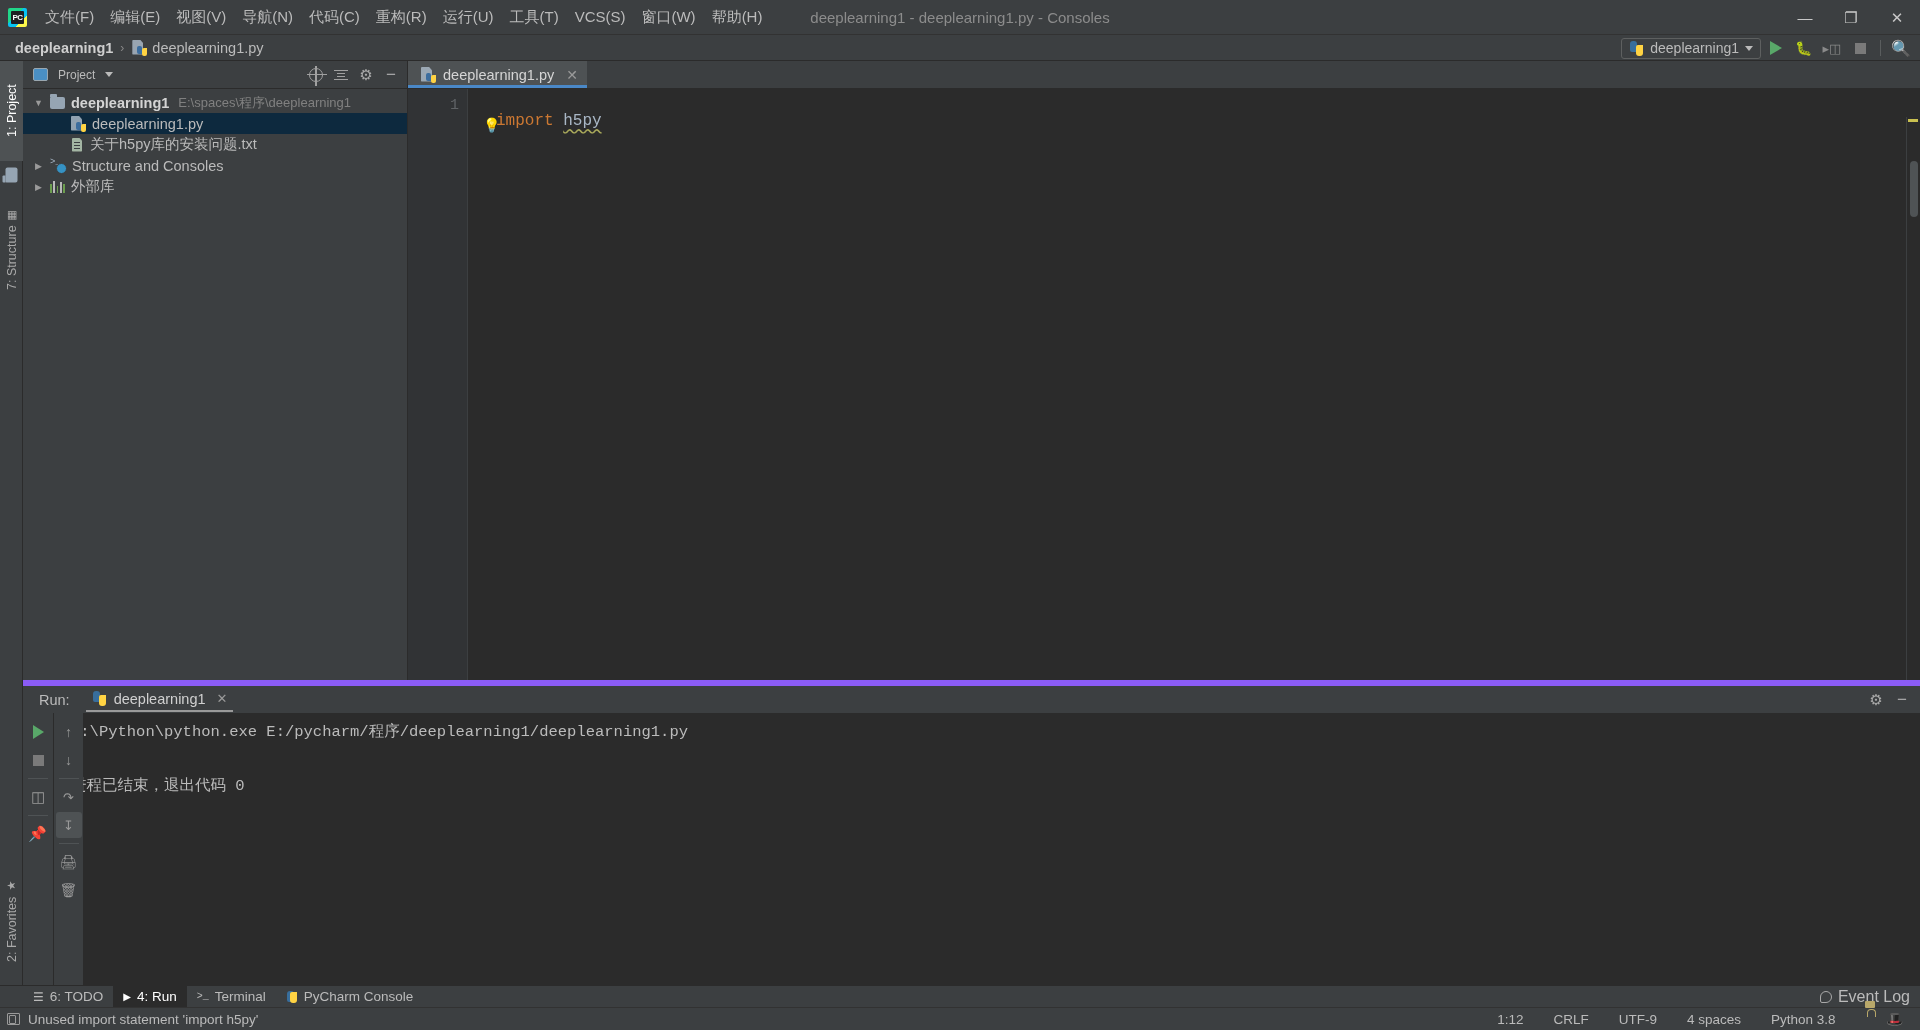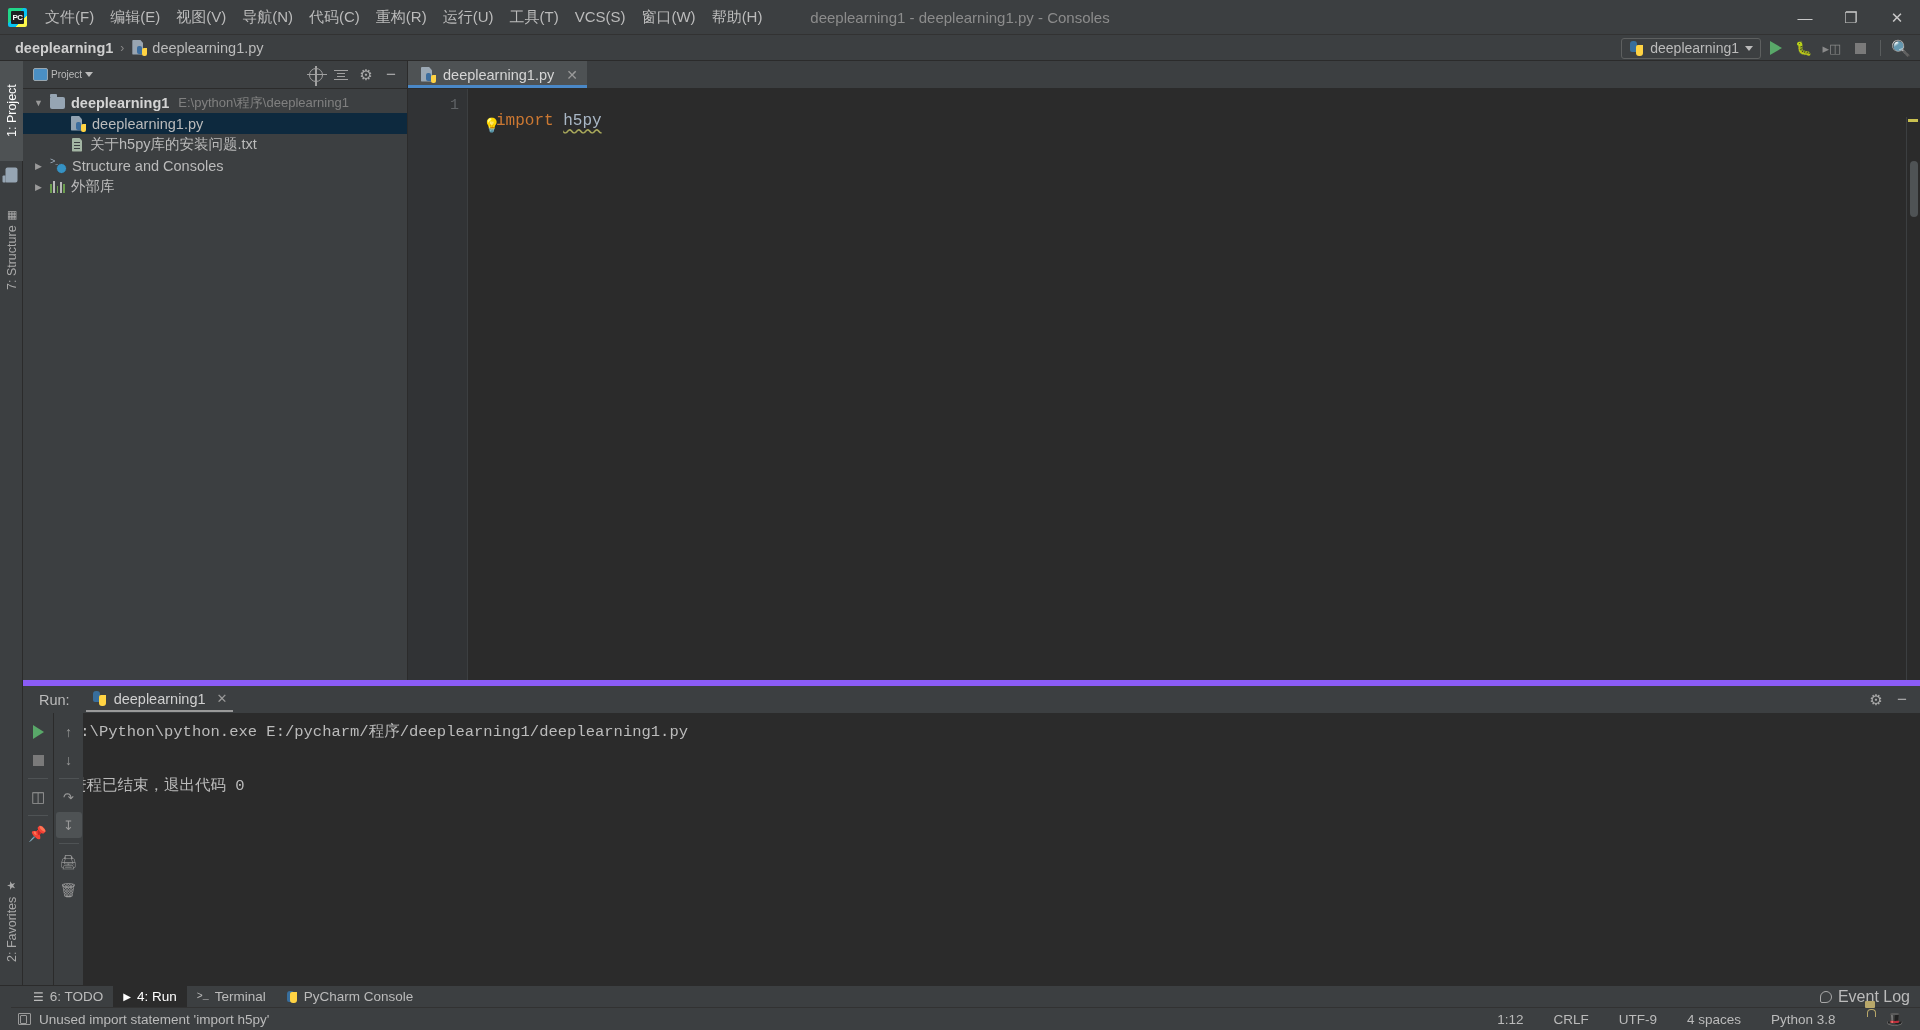--- a/index.html
+++ b/index.html
@@ -131,21 +131,21 @@
 
   
   .project-panel {
     position: absolute; left: 23px; top: 61px; width: 385px; height: 619px;
     background: #3c3f41; border-right: 1px solid #2b2b2b;
   }
   .pp-header {
     height: 28px; display: flex; align-items: center; padding: 0 4px 0 10px;
     border-bottom: 1px solid #2b2b2b; background: #3c3f41;
   }
-  .pp-title { font-size: 10px; color: #bbbbbb; display: flex; align-items: center; gap: 3px; }
+  .pp-title { font-size: 12px; color: #bbbbbb; display: flex; align-items: center; gap: 10px; }
   .proj-ico {
     width: 15px; height: 13px; border: 1.5px solid #9aa7b0; border-radius: 2px; background: #4a8fc4;
     flex: none;
   }
   .pp-actions { margin-left: auto; display: flex; align-items: center; gap: 1px; }
   .pp-act {
     width: 24px; height: 24px; display: flex; align-items: center; justify-content: center;
     color: #9a9a9a; font-size: 14px; border-radius: 3px;
   }
   .target-ico { width: 14px; height: 14px; border: 1.6px solid #a0a0a0; border-radius: 50%; position: relative; }
@@ -278,21 +278,21 @@
   .bbtab {
     display: flex; align-items: center; gap: 6px; font-size: 13.5px; color: #bbbbbb;
     height: 22px; padding: 0 10px;
   }
   .bbtab.active { background: #2b2b2b; color: #ffffff; }
   .bb-right { margin-left: auto; display: flex; align-items: center; padding-right: 10px; gap: 6px; }
   .evt-ico { width: 12px; height: 12px; border: 1.5px solid #a9a9a9; border-radius: 50% 50% 50% 2px; }
 
   
   .statusbar {
-    position: absolute; left: 11px; right: 0; top: 1007px; height: 23px; background: #3c3f41;
+    position: absolute; left: 0; right: 0; top: 1007px; height: 23px; background: #3c3f41;
     display: flex; align-items: center; border-top: 1px solid #323232; font-size: 13.5px; color: #bbbbbb;
   }
   .sb-left { display: flex; align-items: center; gap: 8px; padding-left: 7px; }
   .sb-ico {
     width: 13px; height: 12px; border: 1.5px solid #9a9a9a; border-radius: 1px; position: relative; flex: none;
   }
   .sb-ico::after { content:""; position:absolute; left:1px; top:1px; width:5px; height:7px; border:1.5px solid #9a9a9a; border-radius:1px;}
   .sb-right { margin-left: auto; display: flex; align-items: center; gap: 8px; padding-right: 8px; }
   .sb-cell { padding: 0 11px; height: 23px; line-height: 23px; }
   .lock-ico { width: 13px; height: 14px; position: relative; }
@@ -403,21 +403,21 @@
             <span class="minus-ico">−</span>
           </div>
       </div>
     </div>
 
     <div class="tree">
       <div class="tree-row">
         <span class="arrow down">▼</span>
         <span class="folder-ico"></span>
         <span class="node-label bold">deeplearning1</span>
-        <span class="node-path">E:\python\程序\deeplearning1</span>
+        <span class="node-path">E:\spaces\程序\deeplearning1</span>
       </div>
       <div class="tree-row selected">
         <span class="arrow blank">▶</span>
         <span style="width:14px;flex:none"></span>
         <span class="file-py-icon">
             <span class="sheet"></span>
             <span class="snake"></span>
           </span>
         <span class="node-label">deeplearning1.py</span>
       </div>

